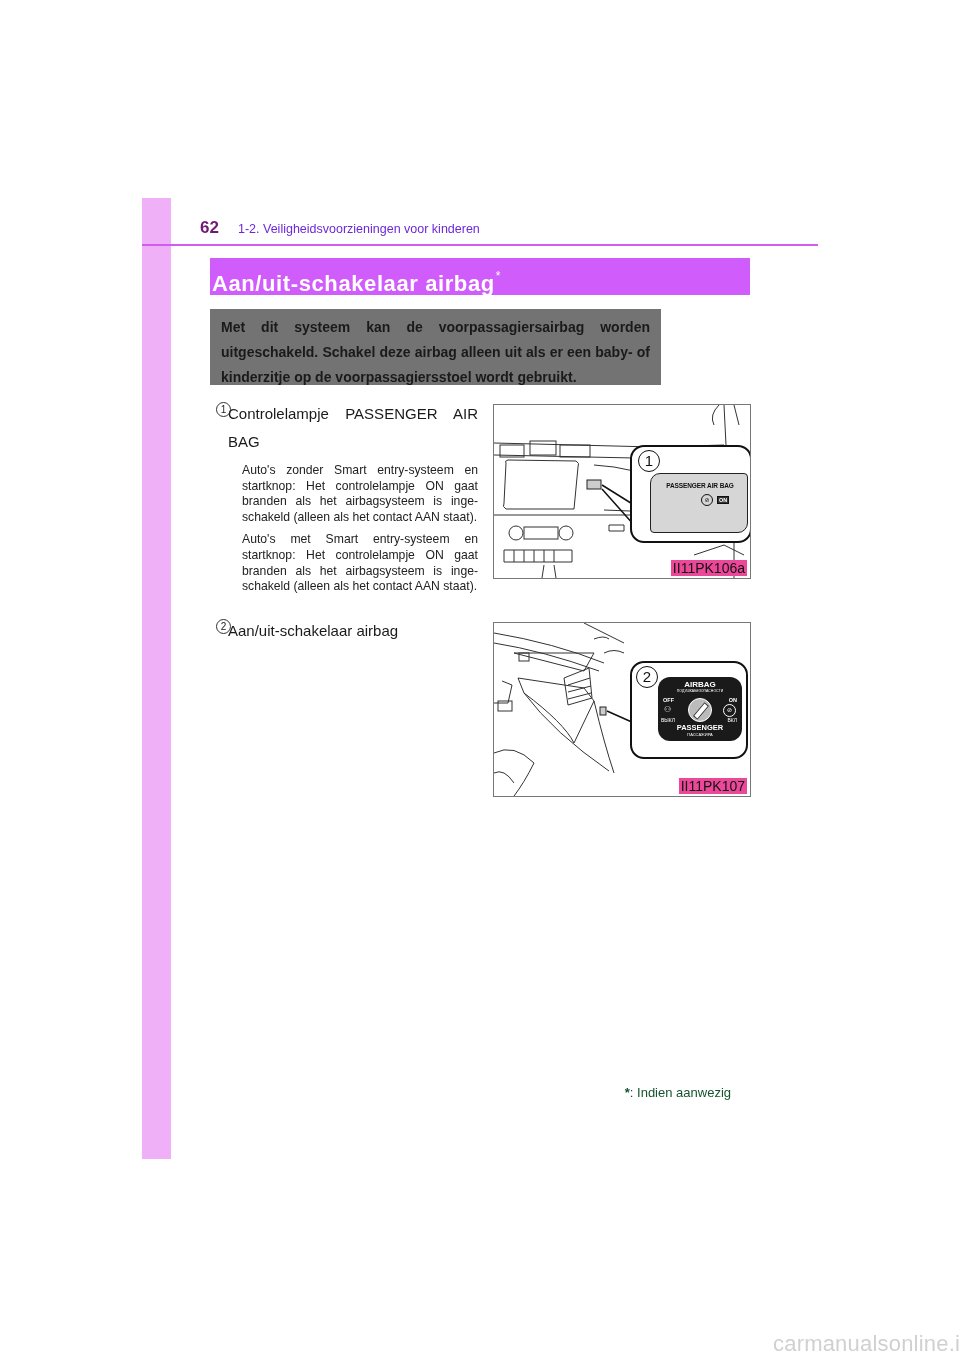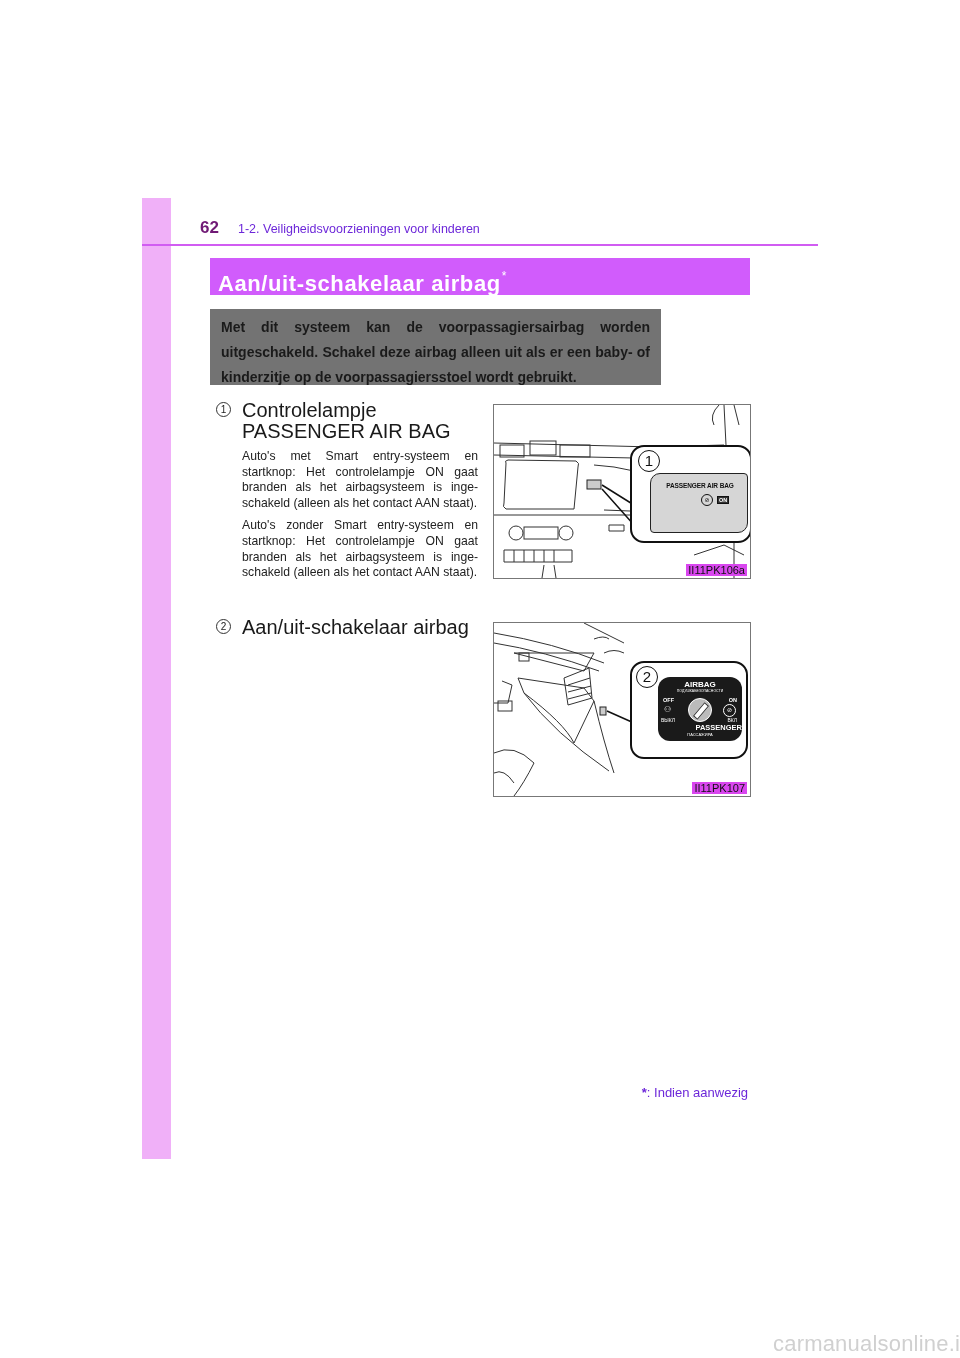--- a/index.html
+++ b/index.html
@@ -22,53 +22,53 @@
       font-size: 12.5px; color: #6d28d9;
     }
     .header-rule {
       position: absolute; left: 142px; top: 244px; width: 676px; height: 2px;
       background: #d15cf2;
     }
     .title-bar {
       position: absolute; left: 210px; top: 258px; width: 540px; height: 37px;
       background: #d15cfc;
       color: #fff; font-weight: bold; font-size: 22px;
-      box-sizing: border-box; padding-left: 8px; line-height: 37px;
+      box-sizing: border-box; padding-left: 2px; line-height: 37px;
       letter-spacing: 0.6px;
     }
     .title-bar sup { font-size: 12px; font-weight: normal; vertical-align: 11px; margin-left: 1px; }
     .intro-box {
       position: absolute; left: 210px; top: 309px; width: 451px; height: 76px;
       background: #737373; box-sizing: border-box; padding: 6px 11px 0 11px;
       font-size: 14px; font-weight: bold; line-height: 25px; text-align: justify;
       color: #1a1a1a;
     }
     .item {
       position: absolute; left: 216px; width: 262px;
     }
     .item-num {
       position: absolute; left: 0; top: 2px; width: 13px; height: 13px;
       border: 1px solid #333; border-radius: 50%;
       font-size: 10px; line-height: 13px; text-align: center; color: #222;
     }
     .item-head {
-      margin-left: 26px; font-size: 20px; line-height: 21px; text-align: justify;
+      margin-left: 12px; font-size: 15px; line-height: 28px; text-align: justify;
       color: #1a1a1a;
     }
     .item-body {
       margin-left: 26px; margin-top: 7px; font-size: 12.2px; line-height: 15.6px;
       text-align: justify; color: #222;
     }
     .item-body p { margin: 0 0 7px 0; }
     .figure {
       position: absolute; border: 1px solid #777; background: #fff; overflow: hidden;
     }
     .fig-code {
-      position: absolute; right: 3px; bottom: 2px; font-size: 11px; color: #111;
-      background: #d946ef; padding: 0 2px;
+      position: absolute; right: 3px; bottom: 2px; font-size: 14px; color: #111;
+      background: #ec4899; padding: 0 2px;
     }
     .callout {
       position: absolute; border: 2.5px solid #111; border-radius: 14px; background: #fff;
     }
     .callout-num {
       position: absolute; width: 20px; height: 20px; border: 1.5px solid #111; border-radius: 50%;
       font-size: 15px; line-height: 20px; text-align: center; color: #111;
     }
     .indicator-panel {
       position: absolute; left: 18px; top: 26px; width: 96px; height: 58px;
@@ -97,29 +97,29 @@
     .sw-vykl { position: absolute; left: 3px; top: 40px; font-size: 5px; }
     .sw-vkl { position: absolute; right: 5px; top: 40px; font-size: 5px; }
     .sw-knob {
       position: absolute; left: 30px; top: 21px; width: 22px; height: 22px; border-radius: 50%;
       background: #bbb; border: 1px solid #fff;
     }
     .sw-knob::after {
       content: ""; position: absolute; left: 9px; top: 3px; width: 4px; height: 16px; background: #fff;
       border: 1px solid #333; transform: rotate(40deg);
     }
-    .sw-passenger { position: absolute; left: 0; width: 84px; top: 46px; font-size: 7.5px; font-weight: bold; text-align: right; }
+    .sw-passenger { position: absolute; left: 0; width: 84px; top: 46px; font-size: 7.5px; font-weight: bold; }
     .sw-passenger-ru { position: absolute; left: 0; width: 84px; top: 55px; font-size: 4px; }
     .sw-icon-left { position: absolute; left: 6px; top: 28px; font-size: 8px; }
     .sw-icon-right {
       position: absolute; right: 6px; top: 27px; width: 11px; height: 11px; border: 1px solid #fff;
       border-radius: 50%; font-size: 6px; line-height: 11px;
     }
     .footnote {
-      position: absolute; right: 212px; top: 1085px; font-size: 13px; color: #6d28d9;
+      position: absolute; right: 229px; top: 1085px; font-size: 13px; color: #14532d;
     }
     .watermark {
       position: absolute; left: 773px; top: 1331px; font-size: 22px; color: #d0d0d0;
       letter-spacing: 0.2px;
     }
     svg { position: absolute; left: 0; top: 0; }
   </style>
 </head>
 <body>
 
@@ -134,22 +134,22 @@
 </div>
 
 <div class="intro-box">
   <span>Met dit systeem kan de voorpassagiersairbag worden uitgeschakeld. Schakel deze airbag alleen uit als er een baby- of kinderzitje op de voorpassagiersstoel wordt gebruikt.</span>
 </div>
 
 <div class="item" style="top:400px;">
   <div class="item-num">1</div>
   <div class="item-head">Controlelampje PASSENGER AIR BAG</div>
   <div class="item-body">
+    <p>Auto's zonder Smart entry-systeem en startknop: Het controlelampje ON gaat branden als het airbagsysteem is inge-schakeld (alleen als het contact AAN staat).</p>
     <p>Auto's met Smart entry-systeem en startknop: Het controlelampje ON gaat branden als het airbagsysteem is inge-schakeld (alleen als het contact AAN staat).</p>
-    <p>Auto's zonder Smart entry-systeem en startknop: Het controlelampje ON gaat branden als het airbagsysteem is inge-schakeld (alleen als het contact AAN staat).</p>
   </div>
 </div>
 
 <div class="item" style="top:617px;">
   <div class="item-num">2</div>
   <div class="item-head">Aan/uit-schakelaar airbag</div>
 </div>
 
 <div class="figure" style="left:493px; top:404px; width:256px; height:173px;">
   <svg width="256" height="173" viewBox="0 0 256 173">

